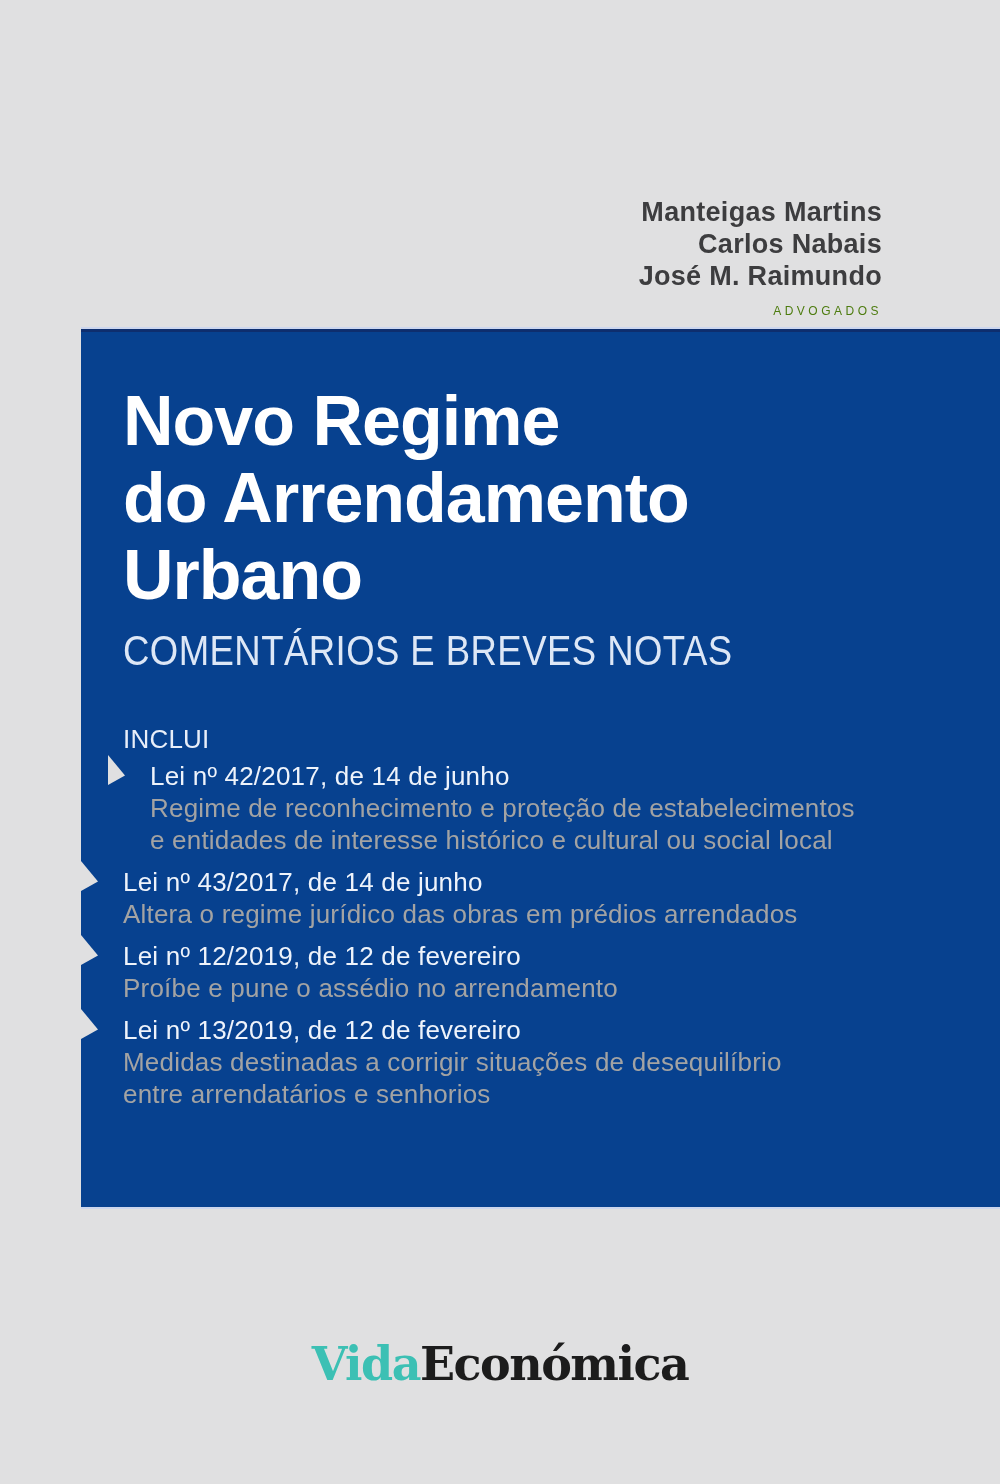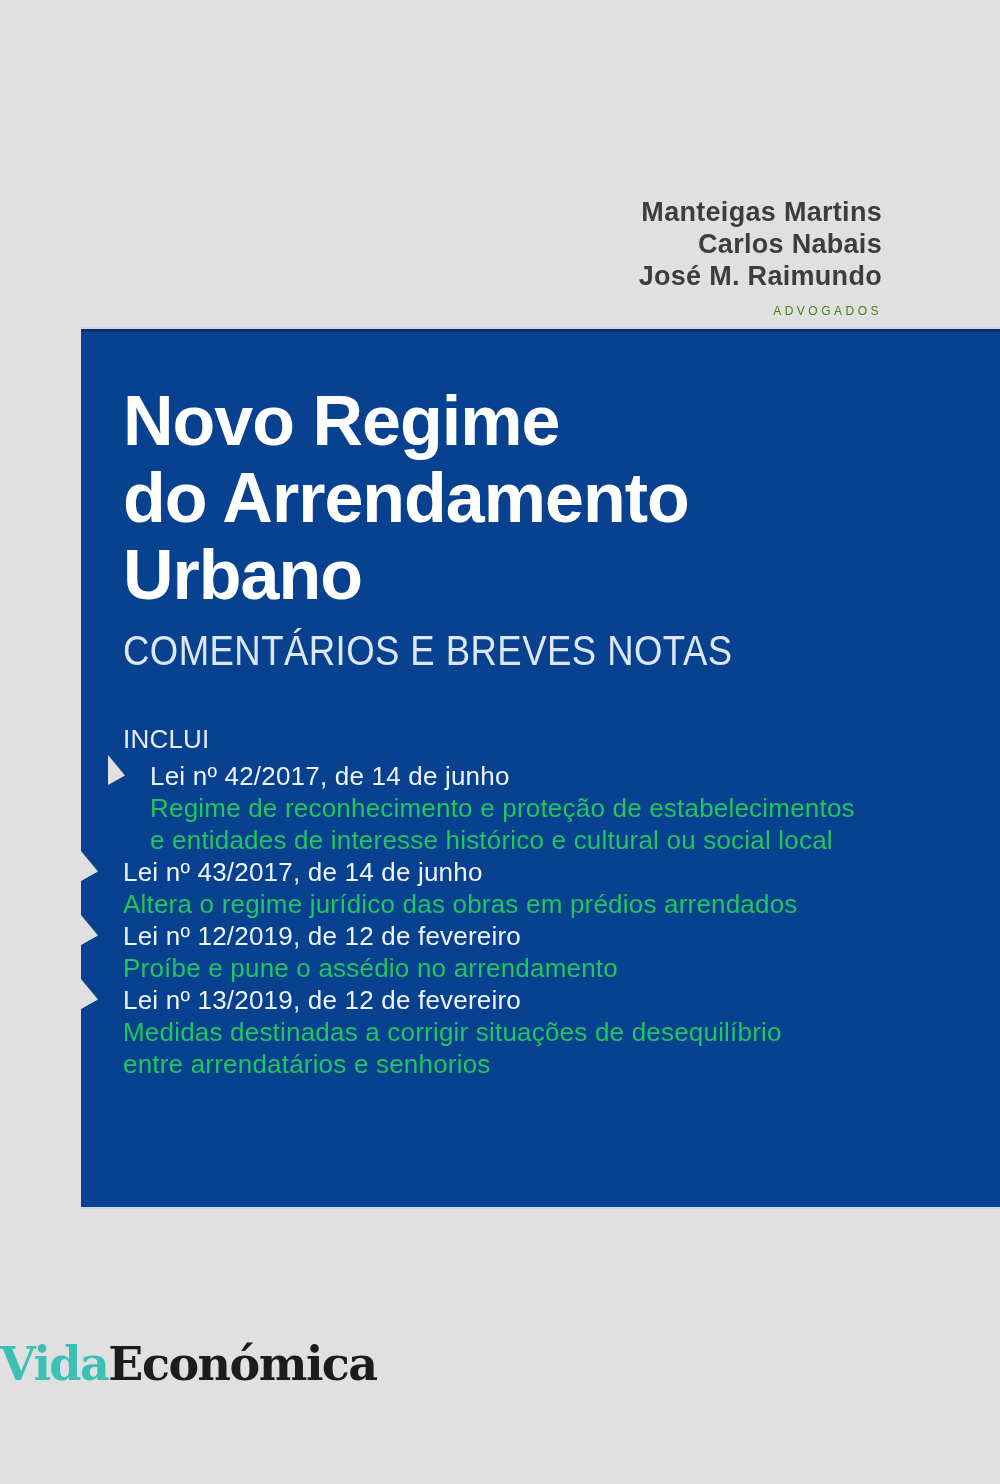--- a/index.html
+++ b/index.html
@@ -79,51 +79,51 @@
     width: 840px;
     font-size: 26px;
     line-height: 32px;
     letter-spacing: 0.2px;
   }
   .includes-label {
     color: #e8eef9;
   }
   .law-item {
     position: relative;
-    margin-top: 0;
+    margin-top: 10px;
   }
   .law-item.first {
     margin-top: 5px;
     margin-left: 27px;
   }
   .law-title {
     color: #eef3fb;
     white-space: nowrap;
   }
   .law-desc {
-    color: #22c55e;
+    color: #a3a3a3;
     white-space: nowrap;
   }
   .tri-marker {
     position: absolute;
     left: -42px;
     top: -5px;
     width: 17px;
     height: 30px;
     background: #e0e0e1;
     clip-path: polygon(0 0, 100% 68%, 0 100%);
   }
 
   
   .publisher {
     position: absolute;
     left: 0;
     top: 1336px;
     width: 1000px;
-    text-align: left;
+    text-align: center;
     font-family: "DejaVu Serif", serif;
     font-weight: bold;
     font-size: 46px;
     line-height: 56px;
     letter-spacing: -1.5px;
     white-space: nowrap;
   }
   .publisher .part1 { color: #3cc0b4; }
   .publisher .part2 { color: #1c1c1c; }
 </style>

